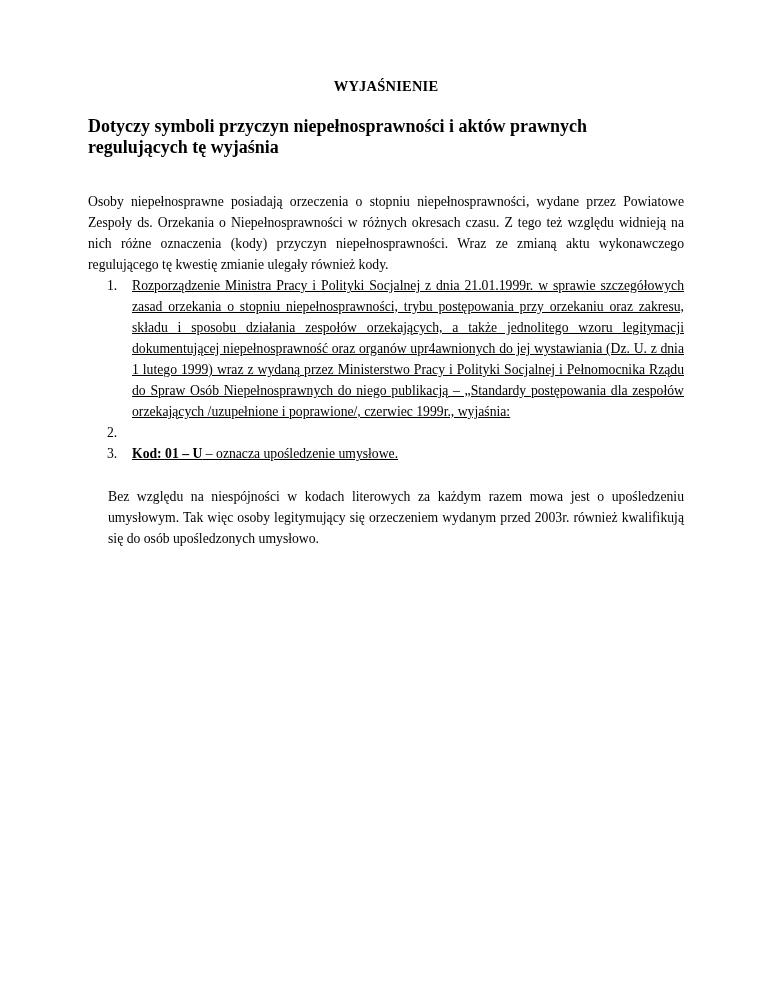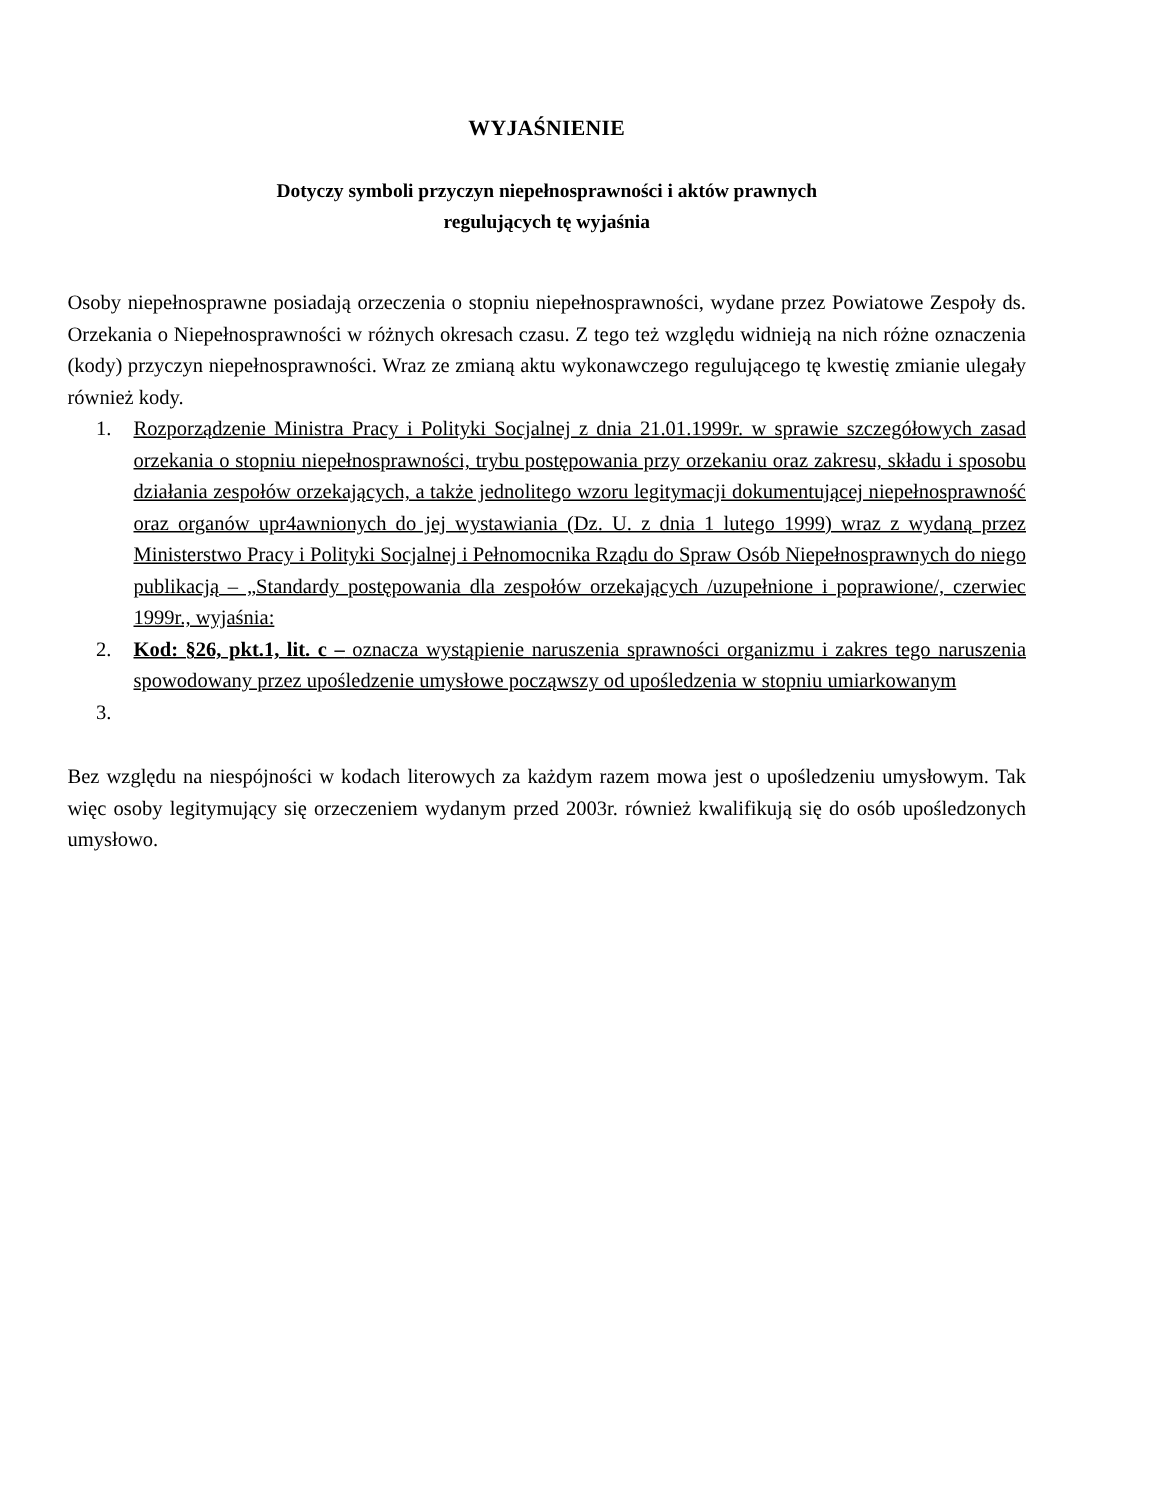--- a/index.html
+++ b/index.html
@@ -9,38 +9,37 @@
   }
   body {
     width: 768px;
     height: 994px;
     overflow: hidden;
   }
   .page {
     box-sizing: border-box;
     width: 768px;
     height: 828px;
-    padding: 76px 84px 40px 45px;
+    padding: 76px 84px 40px 88px;
     background: #ffffff;
     color: #000000;
     font-family: "Liberation Serif", "DejaVu Serif", serif;
     font-size: 13.7px;
     line-height: 21px;
   }
   .doc-title {
     text-align: center;
     font-weight: bold;
     font-size: 14.5px;
     margin: 0 0 19px 0;
     letter-spacing: 0.2px;
   }
   .doc-subtitle {
-    text-align: center;
     font-weight: bold;
-    font-size: 13px;
+    font-size: 18px;
     margin: 0 0 33px 0;
   }
   .para {
     text-align: justify;
     margin: 0;
   }
   .legal-list {
     list-style: none;
     margin: 0;
     padding: 0 0 0 19px;
@@ -57,20 +56,21 @@
     flex: 1 1 auto;
     min-width: 0;
   }
   .item-text, .code-line {
     text-align: justify;
     margin: 0;
     text-decoration: underline;
   }
   .outro {
     margin-top: 22px;
+    margin-left: 20px;
   }
   b { font-weight: bold; }
 </style>
 </head>
 <body>
 
 <div class="page">
 
   <h1 class="doc-title">WYJAŚNIENIE</h1>
 
@@ -86,29 +86,29 @@
     <li class="legal-item">
       <span class="item-number">1.</span>
       <div class="item-body">
         <p class="item-text">Rozporządzenie Ministra Pracy i Polityki Socjalnej z dnia 21.01.1999r. w sprawie szczegółowych zasad orzekania o stopniu niepełnosprawności, trybu postępowania przy orzekaniu oraz zakresu, składu i sposobu działania zespołów orzekających, a także jednolitego wzoru legitymacji dokumentującej niepełnosprawność oraz organów upr4awnionych do jej wystawiania (Dz. U. z dnia 1 lutego 1999) wraz z wydaną przez Ministerstwo Pracy i Polityki Socjalnej i Pełnomocnika Rządu do Spraw Osób Niepełnosprawnych do niego publikacją – „Standardy postępowania dla zespołów orzekających /uzupełnione i poprawione/, czerwiec 1999r., wyjaśnia:</p>
       </div>
     </li>
 
     <li class="legal-item">
       <span class="item-number">2.</span>
       <div class="item-body">
-        <p class="code-line">
-          <b>Kod: §26, pkt.1, lit. c –</b><span> oznacza wystąpienie naruszenia sprawności organizmu i zakres tego naruszenia spowodowany przez upośledzenie umysłowe począwszy od upośledzenia  w stopniu umiarkowanym</span>
-        </p>
       </div>
     </li>
 
     <li class="legal-item">
       <span class="item-number">3.</span>
       <div class="item-body">
+        <p class="code-line">
+          <b>Kod: 01 – U</b><span> – oznacza upośledzenie umysłowe.</span>
+        </p>
       </div>
     </li>
 
   </ol>
 
   <p class="para outro">Bez względu na niespójności w kodach literowych za każdym razem mowa jest o upośledzeniu umysłowym. Tak więc osoby legitymujący się orzeczeniem wydanym przed 2003r. również kwalifikują się do osób upośledzonych umysłowo.</p>
 
 </div>
 
 </body></html>

